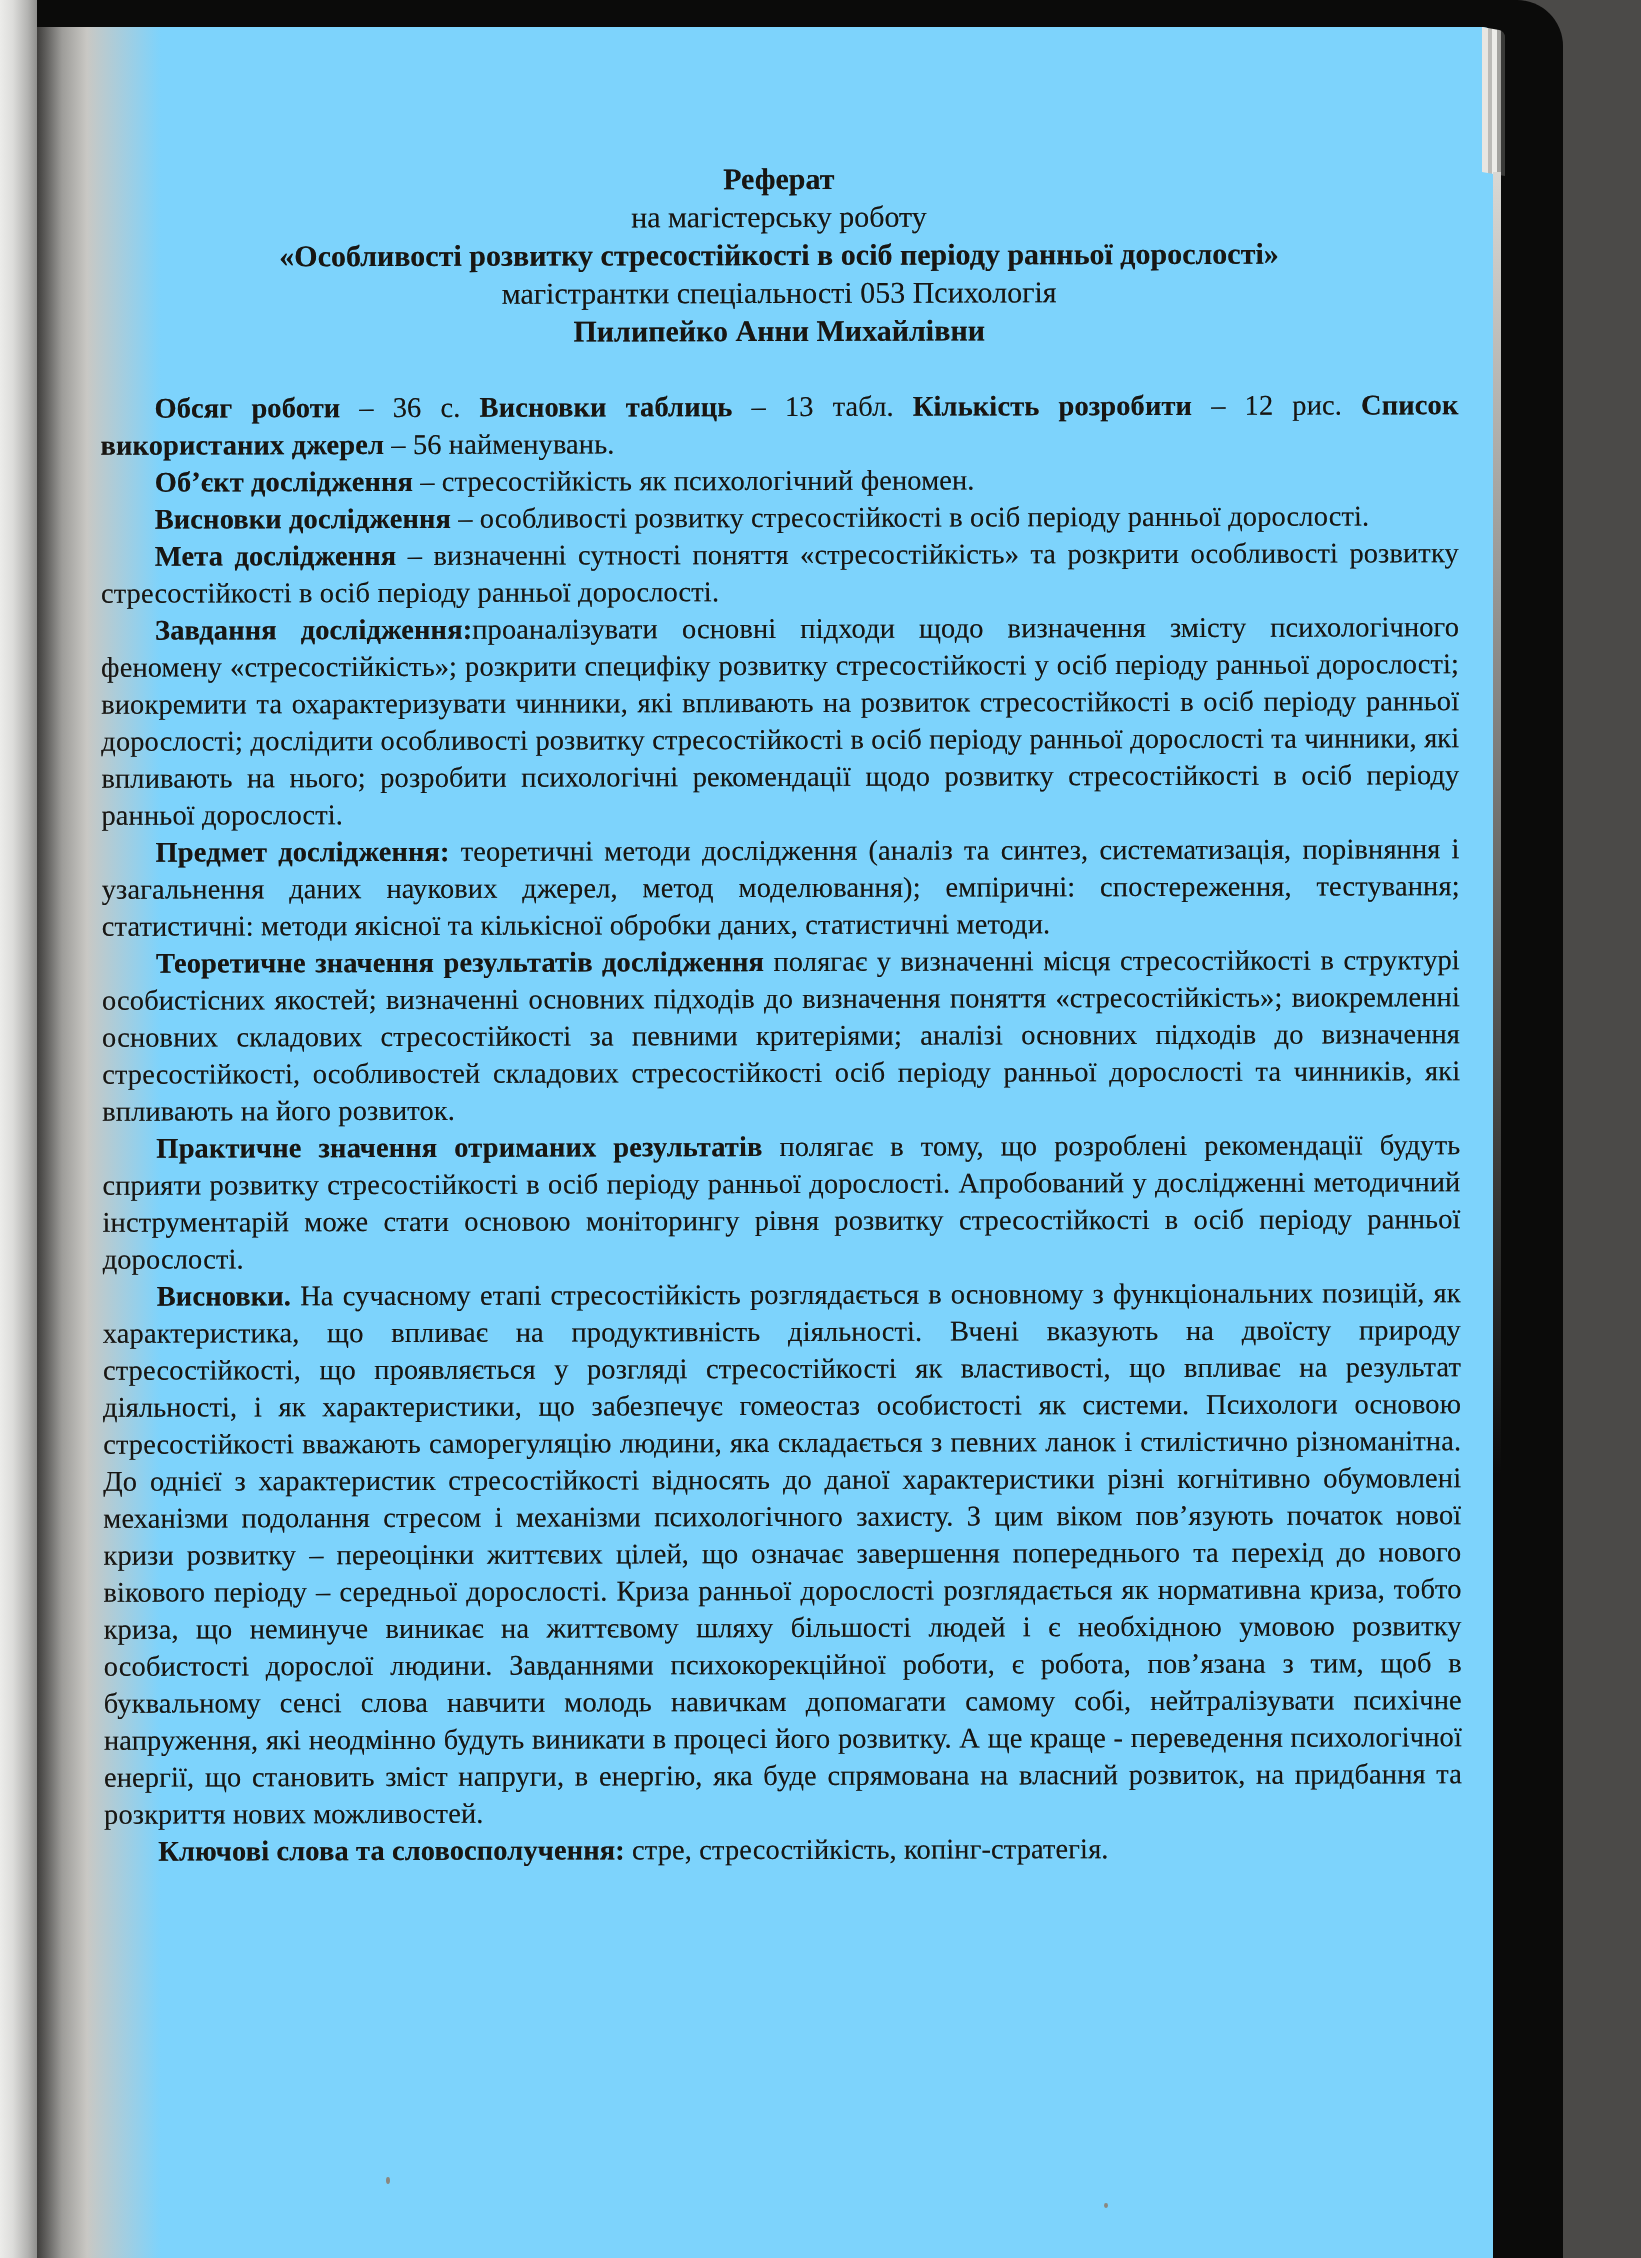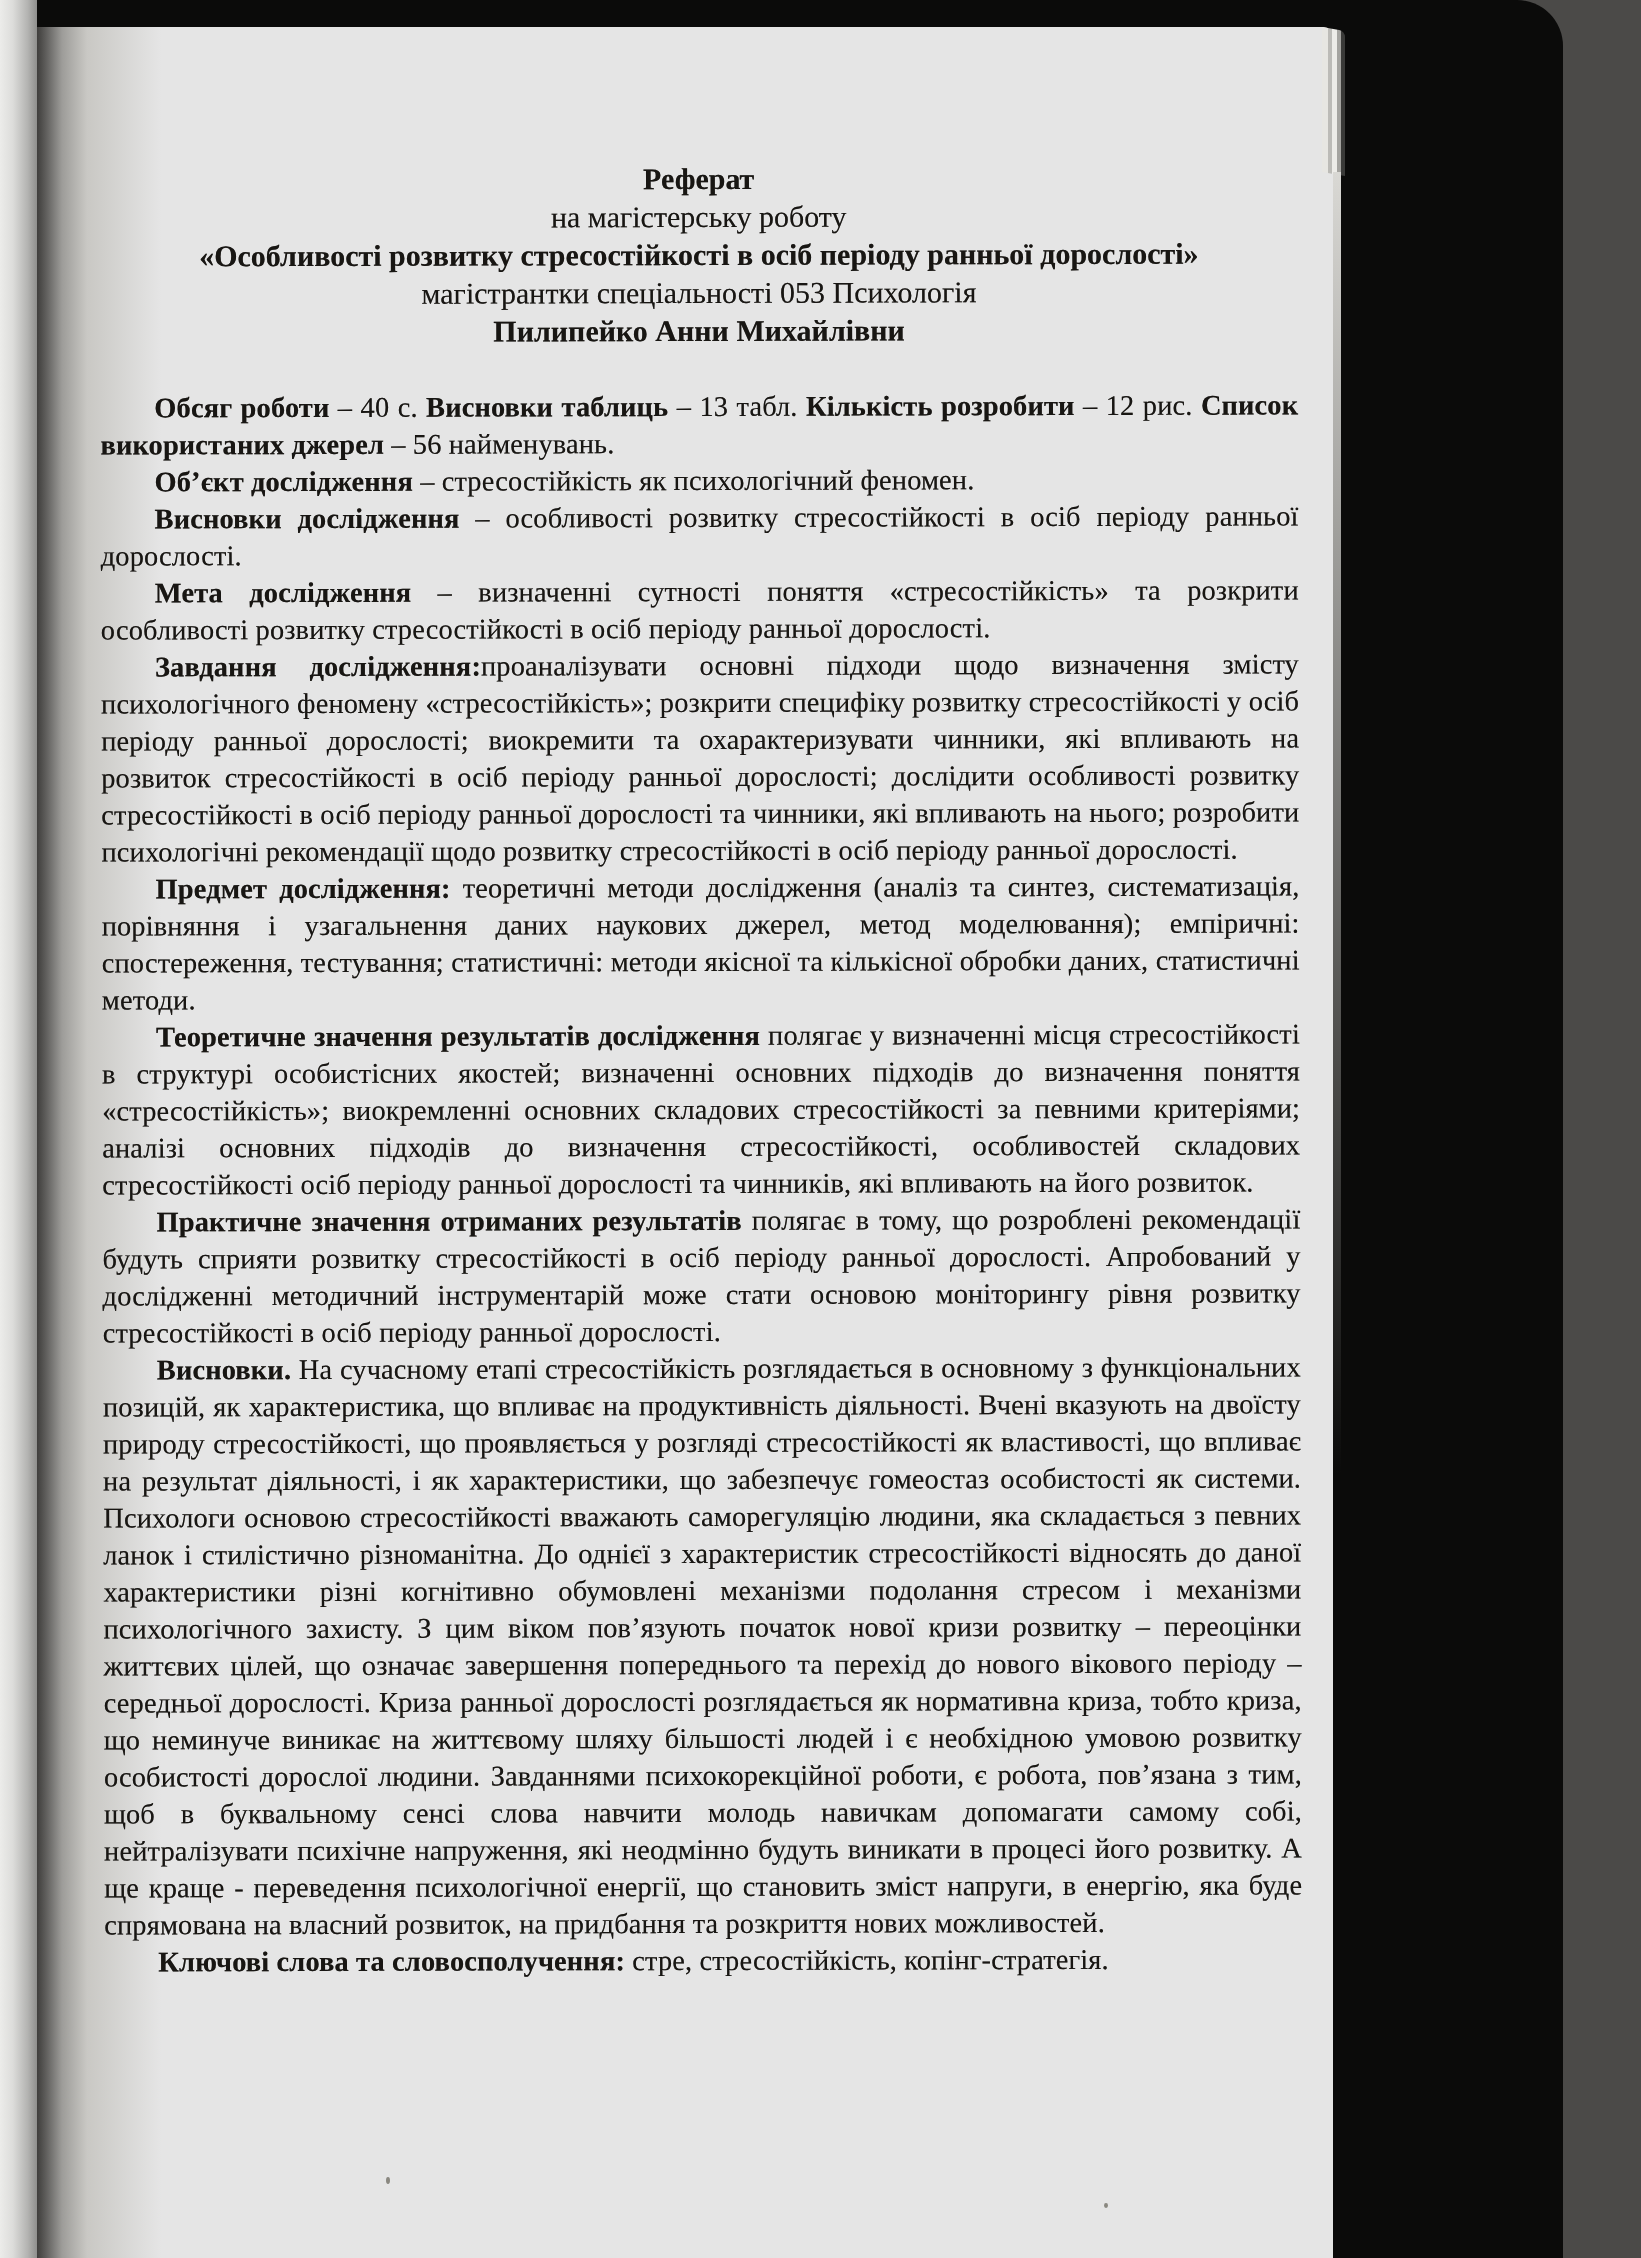--- a/index.html
+++ b/index.html
@@ -13,22 +13,22 @@
     position:absolute; left:0; top:0; width:37px; height:100%;
     background:linear-gradient(to right,#ececea 0%,#dcdcda 35%,#b3b3b1 75%,#8f8f8d 100%);
   }
   
   .cover {
     position:absolute; left:37px; top:0; width:1526px; height:2258px;
     background:#0b0b0a; border-top-right-radius:46px;
   }
   
   .paper {
-    position:absolute; left:37px; top:27px; width:1296px; height:2231px;
-    background:#e5e5e5; border-top-right-radius:9.7px;
+    position:absolute; left:37px; top:27px; width:1456px; height:2231px;
+    background:#7dd3fc; border-top-right-radius:9.7px;
   }
   
   .gutter {
     position:absolute; left:0; top:0; width:130px; height:100%;
     background:linear-gradient(to right,
       #3f3e3c 0px, #5e5d5b 8.7px, #9d9c99 25px, #c9c8c4 50px,
       rgba(241,240,236,0) 124px);
     border-top-right-radius:0;
   }
   
@@ -73,21 +73,21 @@
     <div class="gutter"></div>
     <div class="corner-steps"></div>
     <div class="right-edge-highlight"></div>
     <div class="content">
       <div class="hdr b">Реферат</div>
       <div class="hdr">на магістерську роботу</div>
       <div class="hdr b">«Особливості розвитку стресостійкості в осіб періоду ранньої дорослості»</div>
       <div class="hdr">магістрантки спеціальності 053 Психологія</div>
       <div class="hdr b">Пилипейко Анни Михайлівни</div>
       <div class="body-text">
-          <p><b>Обсяг роботи</b><span> –  40 с. </span><b>Висновки таблиць</b><span> – 13 табл. </span><b>Кількість розробити</b><span> – 12 рис. </span><b>Список використаних джерел</b><span> – 56 найменувань.</span></p>
+          <p><b>Обсяг роботи</b><span> –  36 с. </span><b>Висновки таблиць</b><span> – 13 табл. </span><b>Кількість розробити</b><span> – 12 рис. </span><b>Список використаних джерел</b><span> – 56 найменувань.</span></p>
           <p><b>Об’єкт дослідження</b><span> – стресостійкість як психологічний феномен.</span></p>
           <p><b>Висновки дослідження</b><span> – особливості розвитку стресостійкості в осіб періоду ранньої дорослості.</span></p>
           <p><b>Мета дослідження</b><span> – визначенні сутності поняття «стресостійкість» та розкрити особливості розвитку стресостійкості в осіб періоду ранньої дорослості.</span></p>
           <p><b>Завдання дослідження:</b><span>проаналізувати основні підходи щодо визначення змісту психологічного феномену «стресостійкість»; розкрити специфіку розвитку стресостійкості у осіб періоду ранньої дорослості; виокремити та охарактеризувати чинники, які впливають на розвиток стресостійкості в осіб періоду ранньої дорослості; дослідити особливості розвитку стресостійкості в осіб періоду ранньої дорослості та чинники, які впливають на нього; розробити психологічні рекомендації щодо розвитку стресостійкості в осіб періоду ранньої дорослості.</span></p>
           <p><b>Предмет дослідження:</b><span> теоретичні методи дослідження (аналіз та синтез, систематизація, порівняння і узагальнення даних наукових джерел, метод моделювання); емпіричні: спостереження, тестування; статистичні: методи якісної та кількісної обробки даних, статистичні методи.</span></p>
           <p><b>Теоретичне значення результатів дослідження</b><span> полягає у визначенні місця стресостійкості в структурі особистісних якостей; визначенні основних підходів до визначення поняття «стресостійкість»; виокремленні основних складових стресостійкості за певними критеріями; аналізі основних підходів до визначення стресостійкості, особливостей складових стресостійкості осіб періоду ранньої дорослості та чинників, які впливають на його розвиток.</span></p>
           <p><b>Практичне значення отриманих результатів</b><span> полягає в тому, що розроблені рекомендації будуть сприяти розвитку стресостійкості в осіб періоду ранньої дорослості. Апробований у дослідженні методичний інструментарій може стати основою моніторингу рівня розвитку стресостійкості в осіб періоду ранньої дорослості.</span></p>
           <p><b>Висновки.</b><span> На сучасному етапі стресостійкість розглядається в основному з функціональних позицій, як характеристика, що впливає на продуктивність діяльності. Вчені вказують на двоїсту природу стресостійкості, що проявляється у розгляді стресостійкості як властивості, що впливає на результат діяльності, і як характеристики, що забезпечує гомеостаз особистості як системи. Психологи основою стресостійкості вважають саморегуляцію людини, яка складається з певних ланок і стилістично різноманітна. До однієї з характеристик стресостійкості відносять до даної характеристики різні когнітивно обумовлені механізми подолання стресом і механізми психологічного захисту. З цим віком пов’язують початок нової кризи розвитку – переоцінки життєвих цілей, що означає завершення попереднього та перехід до нового вікового періоду – середньої дорослості. Криза ранньої дорослості розглядається як нормативна криза, тобто криза, що неминуче виникає на життєвому шляху більшості людей і є необхідною умовою розвитку особистості дорослої людини. Завданнями психокорекційної роботи, є робота, пов’язана з тим, щоб в буквальному сенсі слова навчити молодь навичкам допомагати самому собі, нейтралізувати психічне напруження, які неодмінно будуть виникати в процесі його розвитку. А ще краще - переведення психологічної енергії, що становить зміст напруги, в енергію, яка буде спрямована на власний розвиток, на придбання та розкриття нових можливостей.</span></p>
           <p><b>Ключові слова та словосполучення:</b><span> стре, стресостійкість, копінг-стратегія.</span></p>
         </div>

